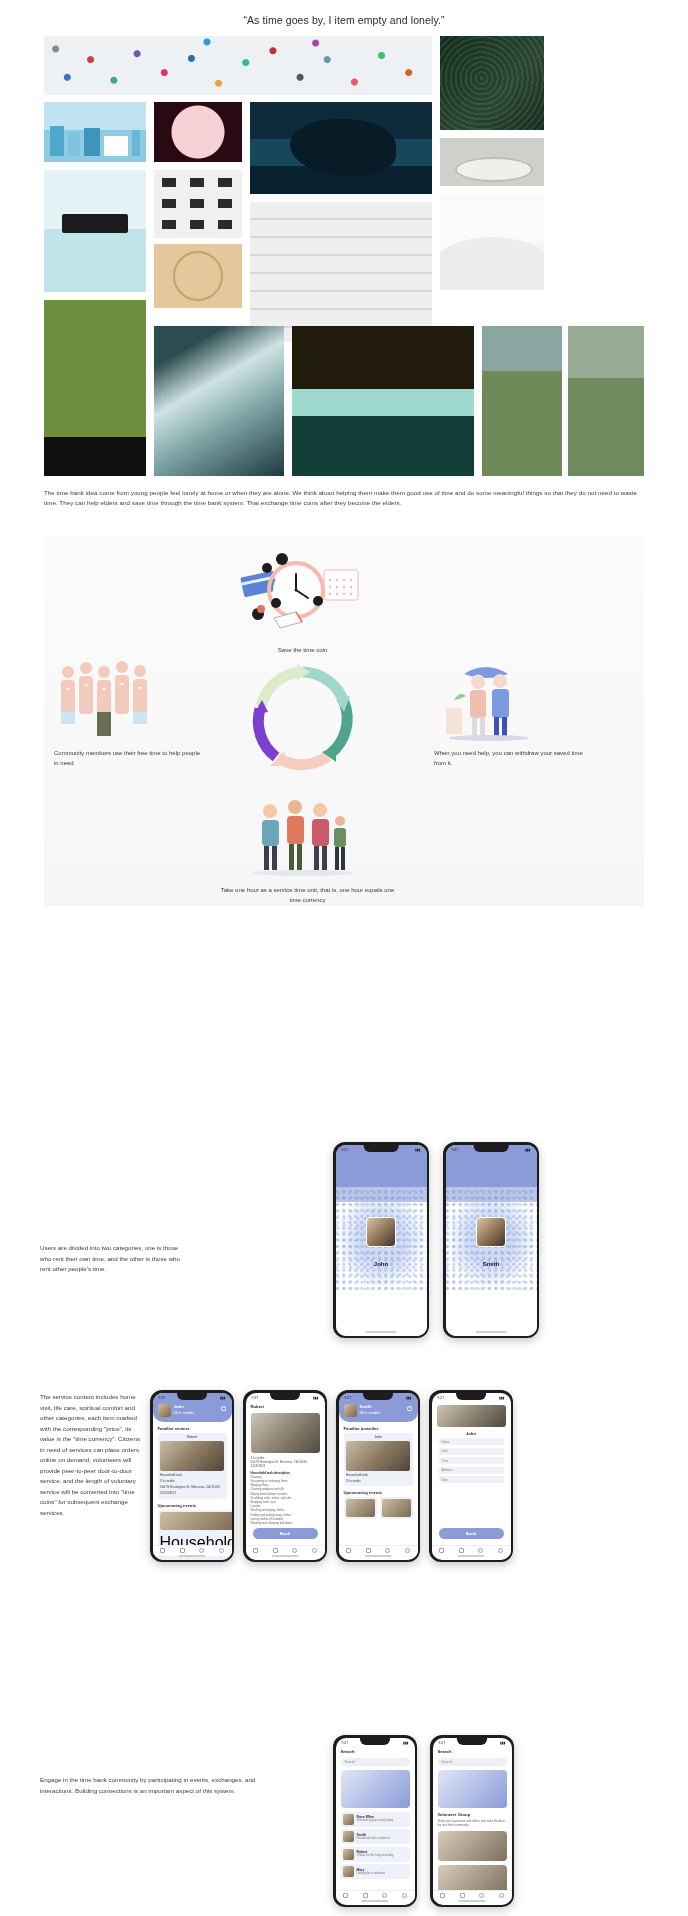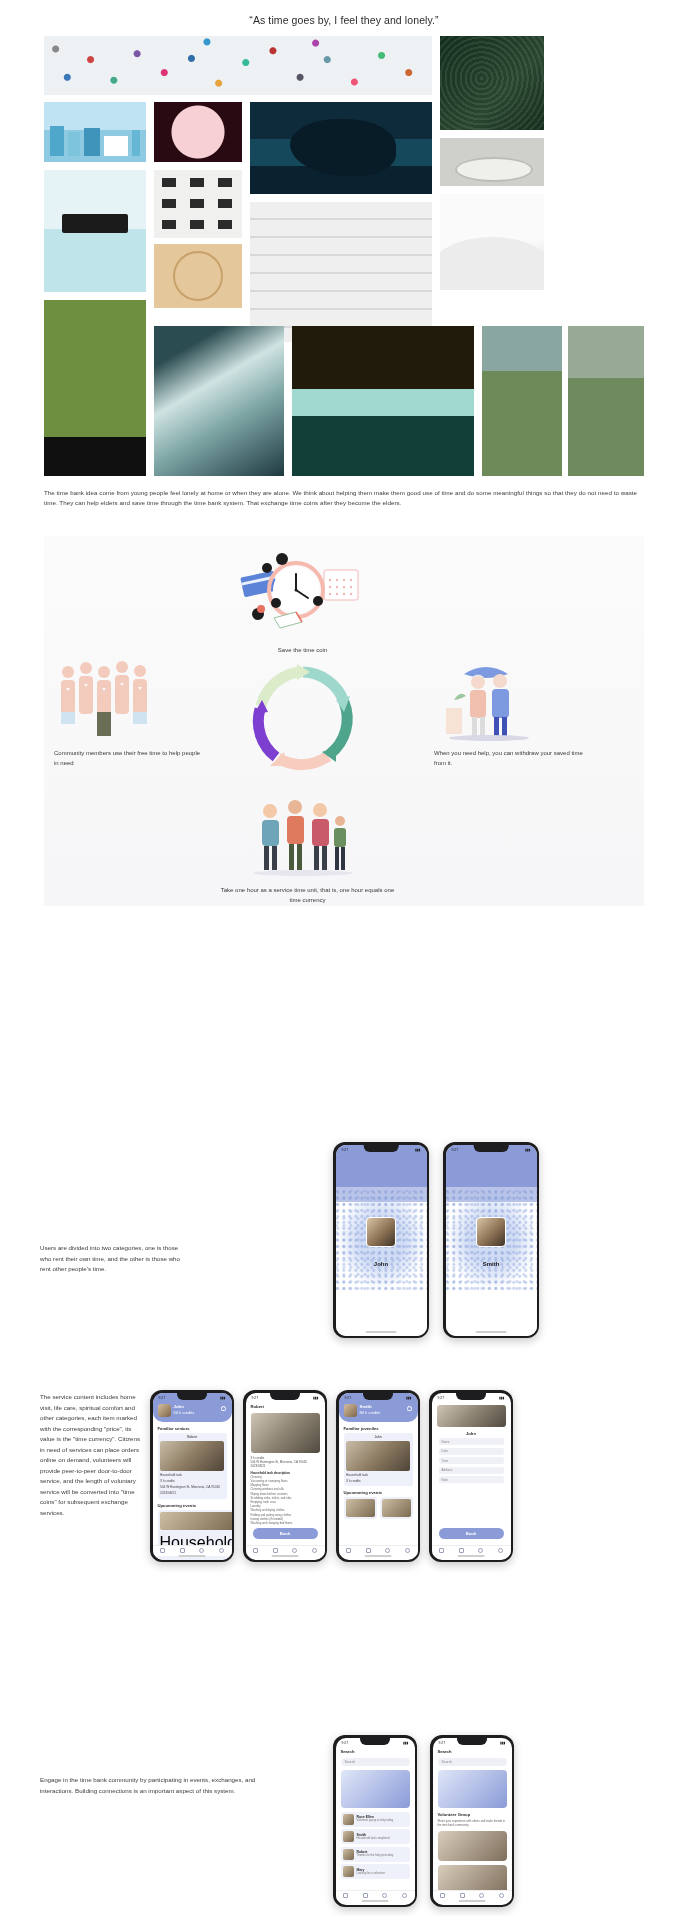--- a/index.html
+++ b/index.html
@@ -326,21 +326,21 @@
   .side-para { position:absolute; font-size:6.2px; line-height:1.7; color:#3b3b3b; }
   .p-users { left: 40px; top: 1243px; width: 150px; }
   .p-service { left: 40px; top: 1392px; width: 100px; }
   .p-engage { left: 40px; top: 1775px; width: 240px; }
 </style>
 </head>
 <body>
 
 <div class="page">
 
-  <div class="headline">“As time goes by, I feel they and lonely.”</div>
+  <div class="headline">“As time goes by, I item empty and lonely.”</div>
 
   <div class="mood">
     <div class="tile t-crowd"></div>
     <div class="tile t-green-brush"></div>
     <div class="tile t-city"></div>
     <div class="tile t-pink"></div>
     <div class="tile t-rock"></div>
     <div class="tile t-bowl"></div>
     <div class="tile t-seascape"></div>
     <div class="tile t-grid9"></div>

